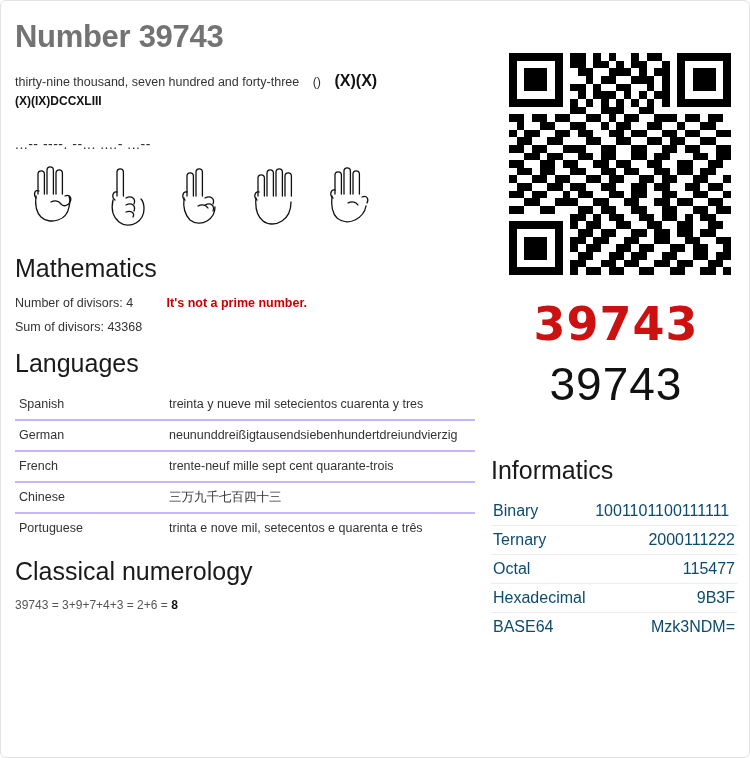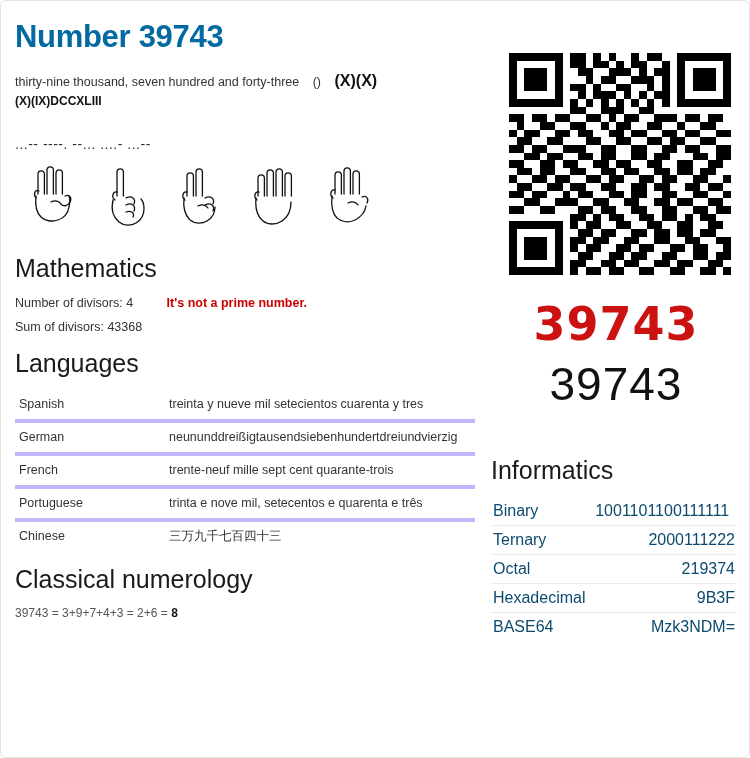--- a/index.html
+++ b/index.html
@@ -25,21 +25,21 @@
     background: #fff;
     padding: 14px 14px 0 14px;
   }
 
   
   .title {
     font-size: 31px;
     font-weight: bold;
     letter-spacing: -0.3px;
     margin: 4px 0 16px 0;
-    color: #0369a1;
+    color: #737373;
   }
 
   
   .left-col {
     width: 470px;
   }
   .words-line {
     font-size: 12.5px;
     line-height: 19px;
     color: #333;
@@ -95,21 +95,21 @@
   table.langs {
     border-collapse: collapse;
     width: 460px;
     margin-top: 4px;
   }
   table.langs td {
     font-size: 12.5px;
     color: #333;
     padding: 6px 4px;
     vertical-align: middle;
-    border-bottom: 4px solid #c4b5fd;
+    border-bottom: 2px solid #c4b5fd;
     line-height: 17px;
   }
   table.langs tr:last-child td { border-bottom: none; }
   td.lang-name { width: 150px; }
   td.lang-value { width: 310px; }
 
   
   .numerology {
     margin-top: 14px;
   }
@@ -273,26 +273,26 @@
         </tr>
         <tr>
           <td class="lang-name">German</td>
           <td class="lang-value">neununddreißigtausendsiebenhundertdreiundvierzig</td>
         </tr>
         <tr>
           <td class="lang-name">French</td>
           <td class="lang-value">trente-neuf mille sept cent quarante-trois</td>
         </tr>
         <tr>
+          <td class="lang-name">Chinese</td>
+          <td class="lang-value">三万九千七百四十三</td>
+        </tr>
+        <tr>
           <td class="lang-name">Portuguese</td>
           <td class="lang-value">trinta e nove mil, setecentos e quarenta e três</td>
-        </tr>
-        <tr>
-          <td class="lang-name">Chinese</td>
-          <td class="lang-value">三万九千七百四十三</td>
         </tr>
       </tbody>
     </table>
 
     <div class="numerology">
       <div class="section-head">Classical numerology</div>
       <div class="numerology-line">
         <span>39743 = 3+9+7+4+3 = 2+6 = </span><b>8</b>
       </div>
     </div>
@@ -773,21 +773,21 @@
         <tr>
           <td class="info-key">Binary</td>
           <td class="info-val left">1001101100111111</td>
         </tr>
         <tr>
           <td class="info-key">Ternary</td>
           <td class="info-val">2000111222</td>
         </tr>
         <tr>
           <td class="info-key">Octal</td>
-          <td class="info-val">219374</td>
+          <td class="info-val">115477</td>
         </tr>
         <tr>
           <td class="info-key">Hexadecimal</td>
           <td class="info-val">9B3F</td>
         </tr>
         <tr>
           <td class="info-key">BASE64</td>
           <td class="info-val">Mzk3NDM=</td>
         </tr>
       </tbody>

